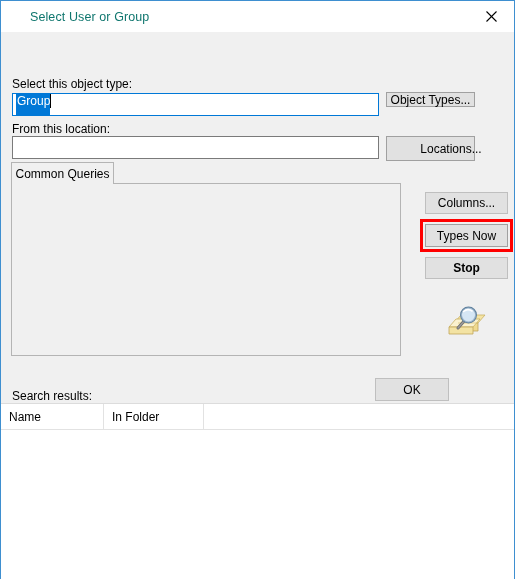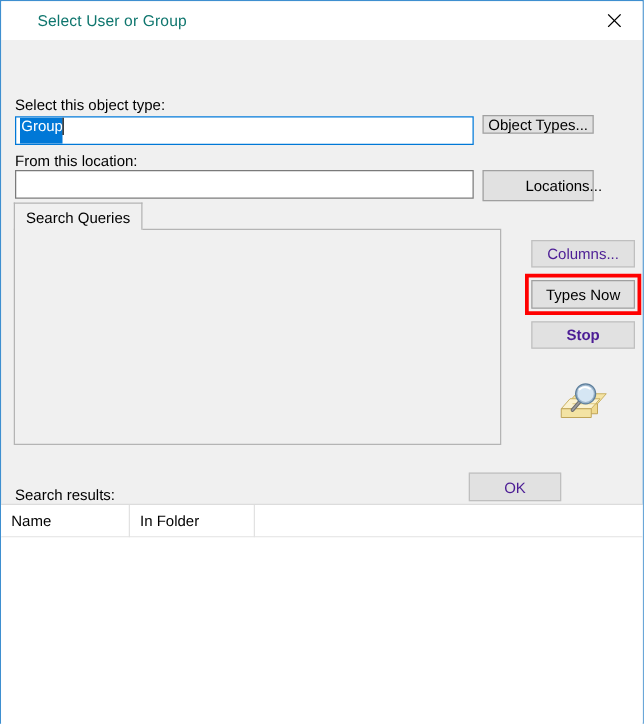--- a/index.html
+++ b/index.html
@@ -107,21 +107,21 @@
     font-size: 12px;
     color: #000000;
     display: flex;
     align-items: center;
     justify-content: center;
     cursor: default;
     text-align: center;
     line-height: 1;
   }
   .btn.disabled {
-    color: #4c1d95;
+    color: #000000;
     border-color: #bfbfbf;
     background: #e1e1e1;
     text-align: right;
   }
 
   
   #tab-control {
     position: absolute;
     left: 10px; top: 130px;
     width: 390px; height: 194px;
@@ -299,21 +299,21 @@
     <span class="field-label" style="left:11px; top:90px;">From this location:</span>
 
     <div class="textbox" style="left:11px; top:104px; width:367px; height:23px;">
       <span class="tiny-dot"></span>
     </div>
 
     <div class="btn" style="left:385px; top:104px; width:89px; height:25px;padding-left:41px;">Locations...</div>
 
     <div id="tab-control">
       <div id="tab-page"></div>
-      <div id="tab-header">Search Queries</div>
+      <div id="tab-header">Common Queries</div>
       <div id="tab-page-seam"></div>
 
       <span class="dim-label" style="left:18px; top:44px;">Name:</span>
       <div class="combo" style="left:85px; top:39px; width:78px; height:22px;">
         <span>Starts with</span>
         <svg class="chev" viewBox="0 0 9 9">
           <polyline points="1,3 4.5,6.5 8,3" fill="none" stroke="#9a9a9a" stroke-width="1.1"></polyline>
         </svg>
       </div>
       <div class="tb-dim" style="left:170px; top:39px; width:195px; height:22px;"></div>

